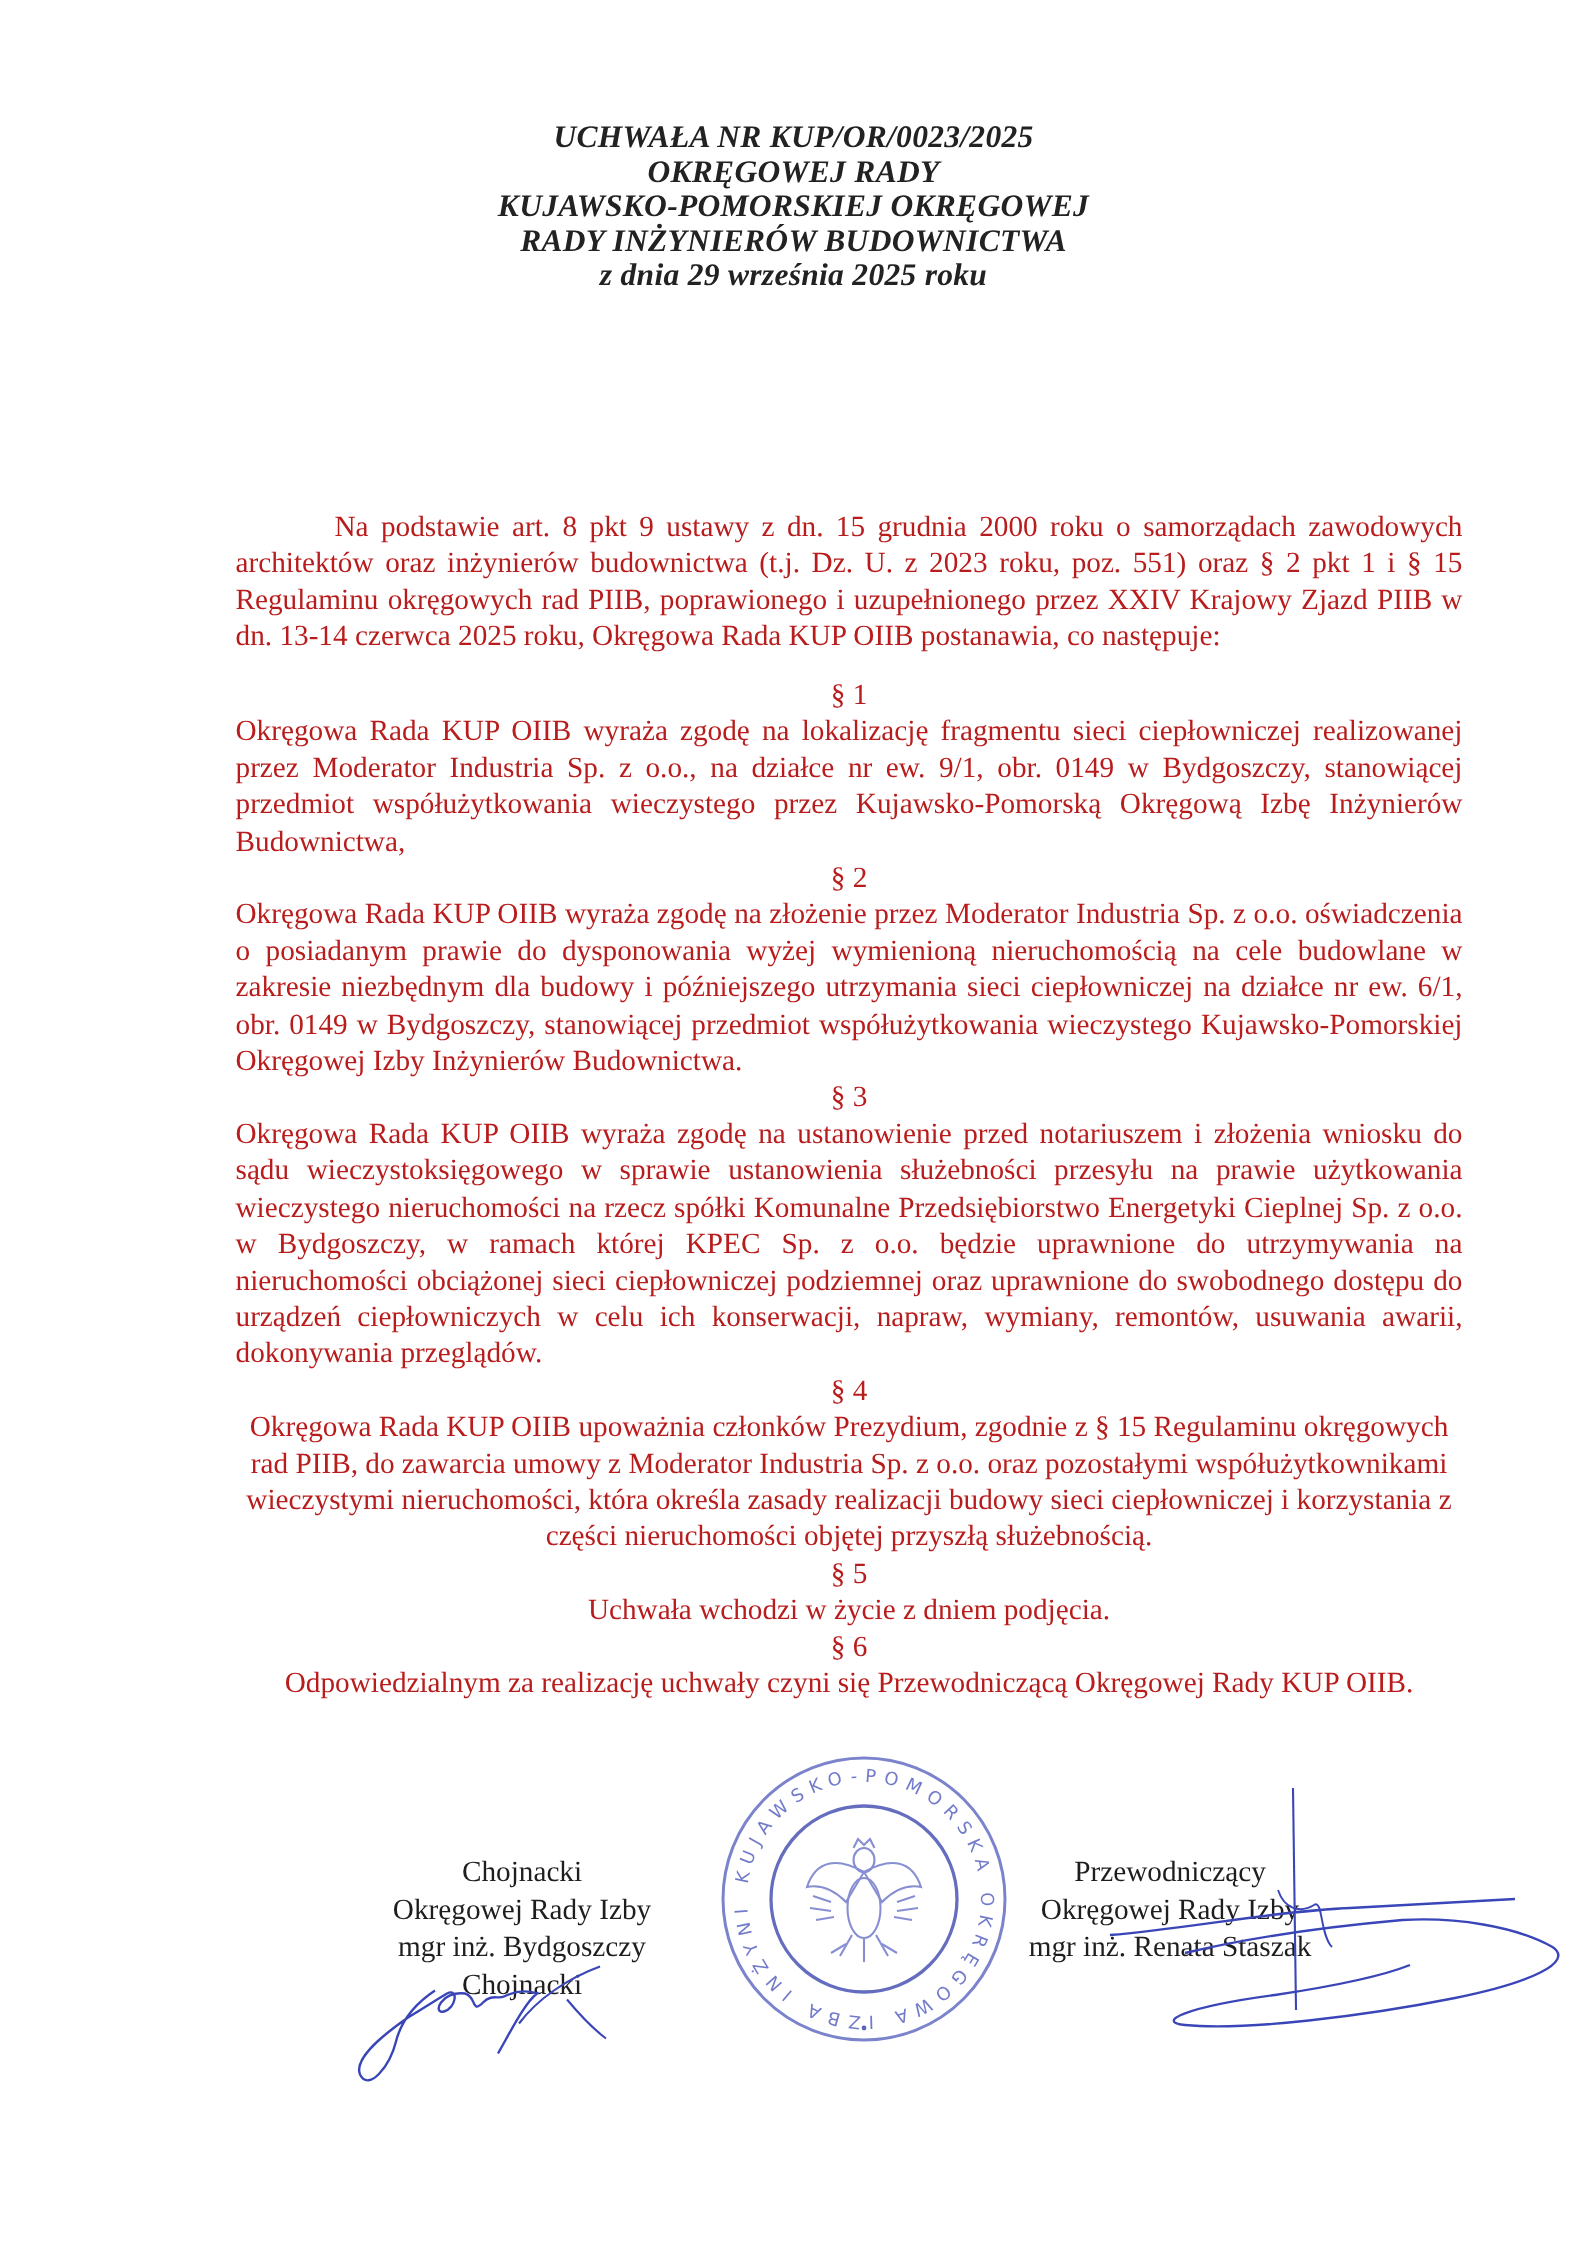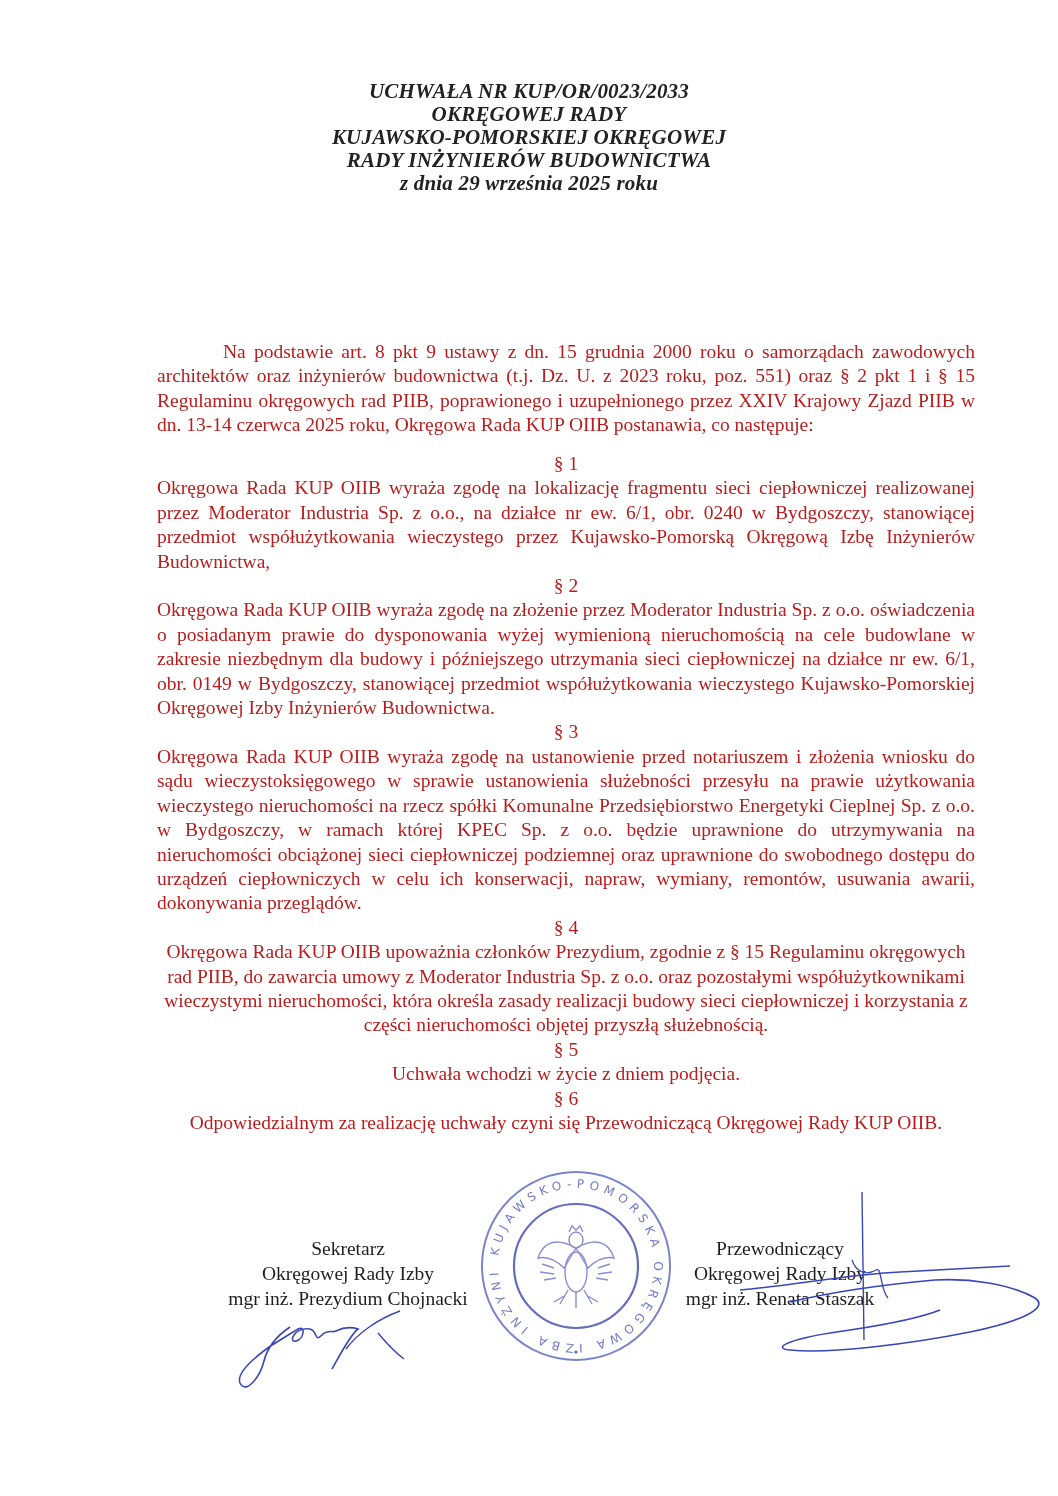--- a/index.html
+++ b/index.html
@@ -23,33 +23,33 @@
   .sig-right { left: 660px; top: 1236px; width: 240px; }
   .stamp { position: absolute; left: 478px; top: 1168px; width: 196px; height: 196px; }
   .sig-scribble { position: absolute; }
 </style>
 </head>
 <body>
 
 <div class="page">
 
   <div class="header">
-    <div>UCHWAŁA NR KUP/OR/0023/2033</div>
+    <div>UCHWAŁA NR KUP/OR/0023/2025</div>
     <div>OKRĘGOWEJ RADY</div>
     <div>KUJAWSKO-POMORSKIEJ OKRĘGOWEJ</div>
     <div>RADY INŻYNIERÓW BUDOWNICTWA</div>
     <div>z dnia 29 września 2025 roku</div>
   </div>
 
 
   <div class="body par-intro">Na podstawie art. 8 pkt 9 ustawy z dn. 15 grudnia 2000 roku o samorządach zawodowych architektów oraz inżynierów budownictwa (t.j. Dz. U. z 2023 roku,  poz. 551) oraz § 2 pkt 1 i § 15 Regulaminu okręgowych rad PIIB, poprawionego i uzupełnionego przez XXIV Krajowy Zjazd PIIB w dn. 13-14 czerwca 2025 roku, Okręgowa Rada KUP OIIB postanawia, co następuje:</div>
 
   <div class="body" style="top: 452px;">
     <div class="section-mark">§ 1</div>
-    <div class="par">Okręgowa Rada KUP OIIB wyraża zgodę na lokalizację fragmentu sieci ciepłowniczej realizowanej przez Moderator Industria Sp. z o.o., na działce nr ew. 6/1, obr. 0240 w Bydgoszczy, stanowiącej przedmiot współużytkowania wieczystego przez Kujawsko-Pomorską Okręgową Izbę Inżynierów Budownictwa,</div>
+    <div class="par">Okręgowa Rada KUP OIIB wyraża zgodę na lokalizację fragmentu sieci ciepłowniczej realizowanej przez Moderator Industria Sp. z o.o., na działce nr ew. 9/1, obr. 0149 w Bydgoszczy, stanowiącej przedmiot współużytkowania wieczystego przez Kujawsko-Pomorską Okręgową Izbę Inżynierów Budownictwa,</div>
     <div class="section-mark">§ 2</div>
     <div class="par">Okręgowa Rada KUP OIIB wyraża zgodę na złożenie przez Moderator Industria Sp. z o.o. oświadczenia o posiadanym prawie do dysponowania wyżej wymienioną nieruchomością na cele budowlane w zakresie niezbędnym dla budowy i późniejszego utrzymania sieci ciepłowniczej na działce nr ew. 6/1, obr. 0149 w Bydgoszczy, stanowiącej przedmiot współużytkowania wieczystego Kujawsko-Pomorskiej Okręgowej Izby Inżynierów Budownictwa.</div>
     <div class="section-mark">§ 3</div>
     <div class="par">Okręgowa Rada KUP OIIB wyraża zgodę na ustanowienie przed notariuszem i złożenia wniosku do sądu wieczystoksięgowego w sprawie ustanowienia  służebności przesyłu na prawie użytkowania wieczystego nieruchomości na rzecz spółki Komunalne Przedsiębiorstwo Energetyki Cieplnej Sp. z o.o. w Bydgoszczy, w ramach której KPEC Sp. z o.o. będzie uprawnione do utrzymywania na nieruchomości obciążonej sieci ciepłowniczej podziemnej oraz uprawnione do swobodnego dostępu do urządzeń ciepłowniczych w celu ich konserwacji, napraw, wymiany, remontów, usuwania awarii, dokonywania przeglądów.</div>
     <div class="section-mark">§ 4</div>
     <div class="par left-align">Okręgowa Rada KUP OIIB upoważnia członków Prezydium, zgodnie z § 15 Regulaminu okręgowych rad PIIB, do zawarcia umowy z Moderator Industria Sp. z o.o. oraz pozostałymi współużytkownikami wieczystymi nieruchomości, która określa zasady realizacji budowy sieci ciepłowniczej i korzystania z części nieruchomości objętej przyszłą służebnością.</div>
     <div class="section-mark">§ 5</div>
     <div class="par left-align">Uchwała wchodzi w życie z dniem podjęcia.</div>
     <div class="section-mark">§ 6</div>
     <div class="par left-align">Odpowiedzialnym za realizację uchwały czyni się Przewodniczącą Okręgowej Rady KUP OIIB.</div>
@@ -72,23 +72,23 @@
       <path d="M64 96 l12 4 M62 104 l14 2 M66 112 l12 -2"></path>
       <path d="M132 96 l-12 4 M134 104 l-14 2 M130 112 l-12 -2"></path>
       <ellipse cx="98" cy="104" rx="11" ry="20"></ellipse>
       <path d="M90 122 l-8 14 M98 124 l0 16 M106 122 l8 14"></path>
       <path d="M86 128 l-10 6 M110 128 l10 6"></path>
     </g>
     <circle cx="98" cy="184" r="1.6" fill="#5a64c0"></circle>
   </svg>
 
   <div class="sig-block sig-left">
-    <div>Sekretarz</div>
+    <div>Chojnacki</div>
     <div>Okręgowej Rady Izby</div>
-    <div>mgr inż. Prezydium Chojnacki</div>
+    <div>mgr inż. Bydgoszczy Chojnacki</div>
   </div>
 
   <div class="sig-block sig-right">
     <div>Przewodniczący</div>
     <div>Okręgowej Rady Izby</div>
     <div>mgr inż. Renata Staszak</div>
   </div>
 
   <svg class="sig-scribble" style="left:228px; top:1305px; width:200px; height:90px;" viewBox="0 0 200 90">
     <path d="M62 22 C 50 30, 40 40, 36 56 C 32 72, 18 90, 12 78 C 8 68, 24 54, 44 40 C 54 34, 60 30, 70 24 C 78 20, 76 34, 68 36 C 60 38, 66 22, 82 24 C 90 26, 86 38, 94 30 C 100 24, 104 28, 108 26 C 116 22, 124 22, 130 24 C 122 30, 112 50, 104 64" fill="none" stroke="#3a46b8" stroke-width="1.6"></path>

